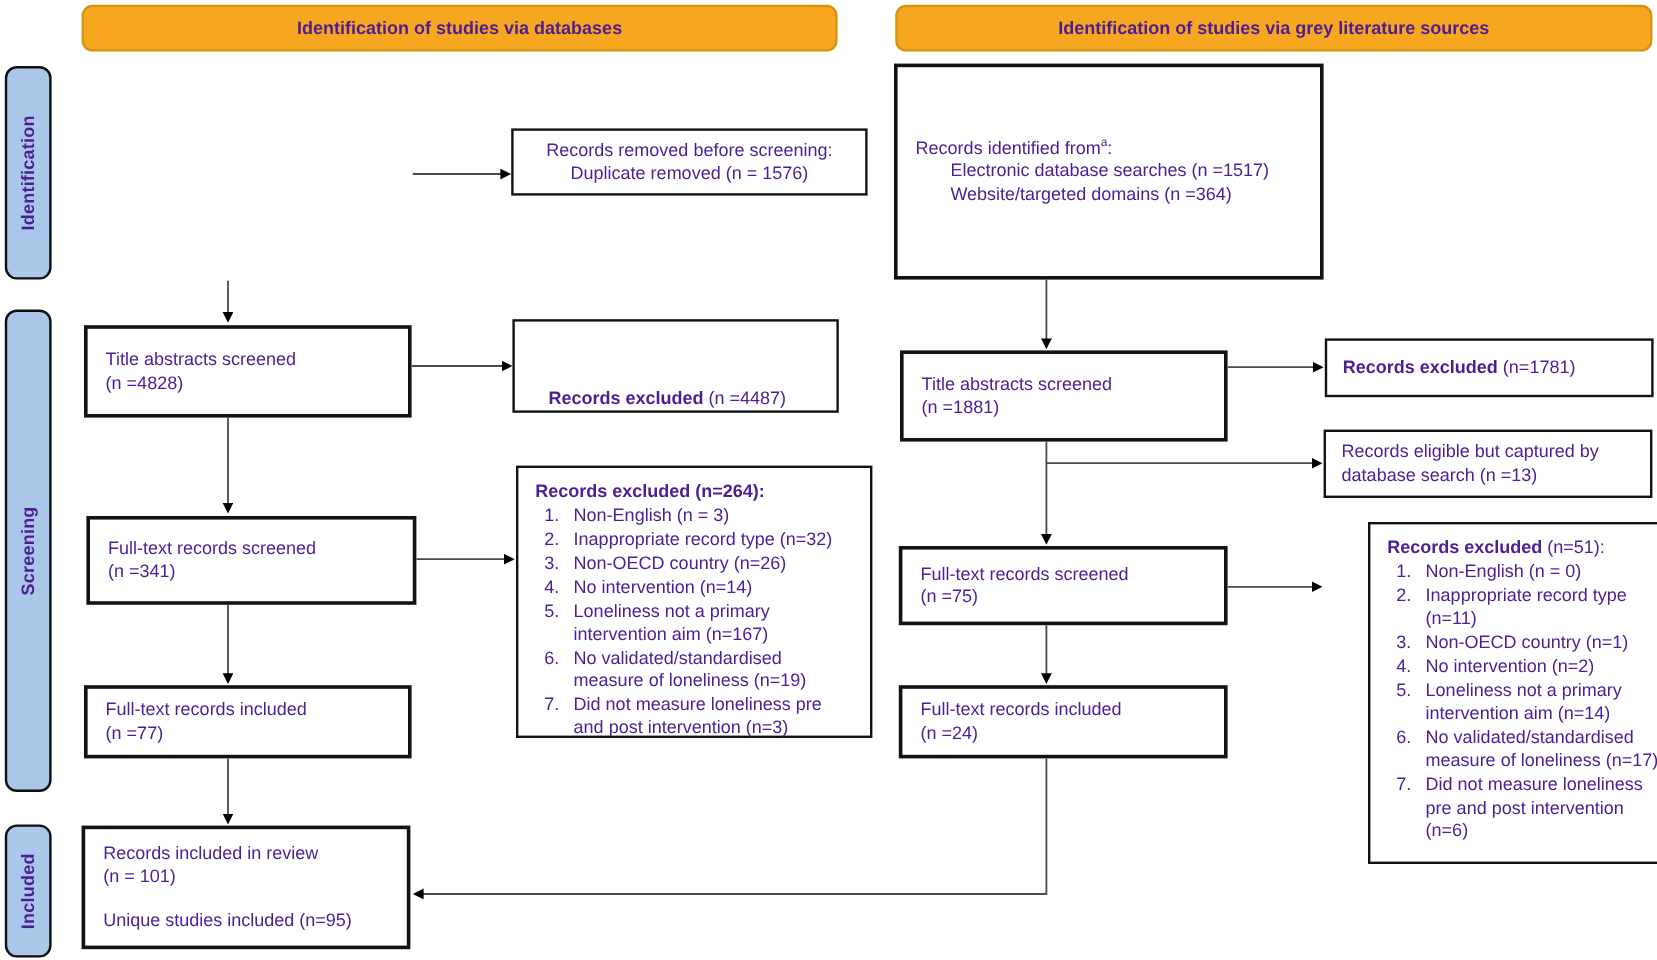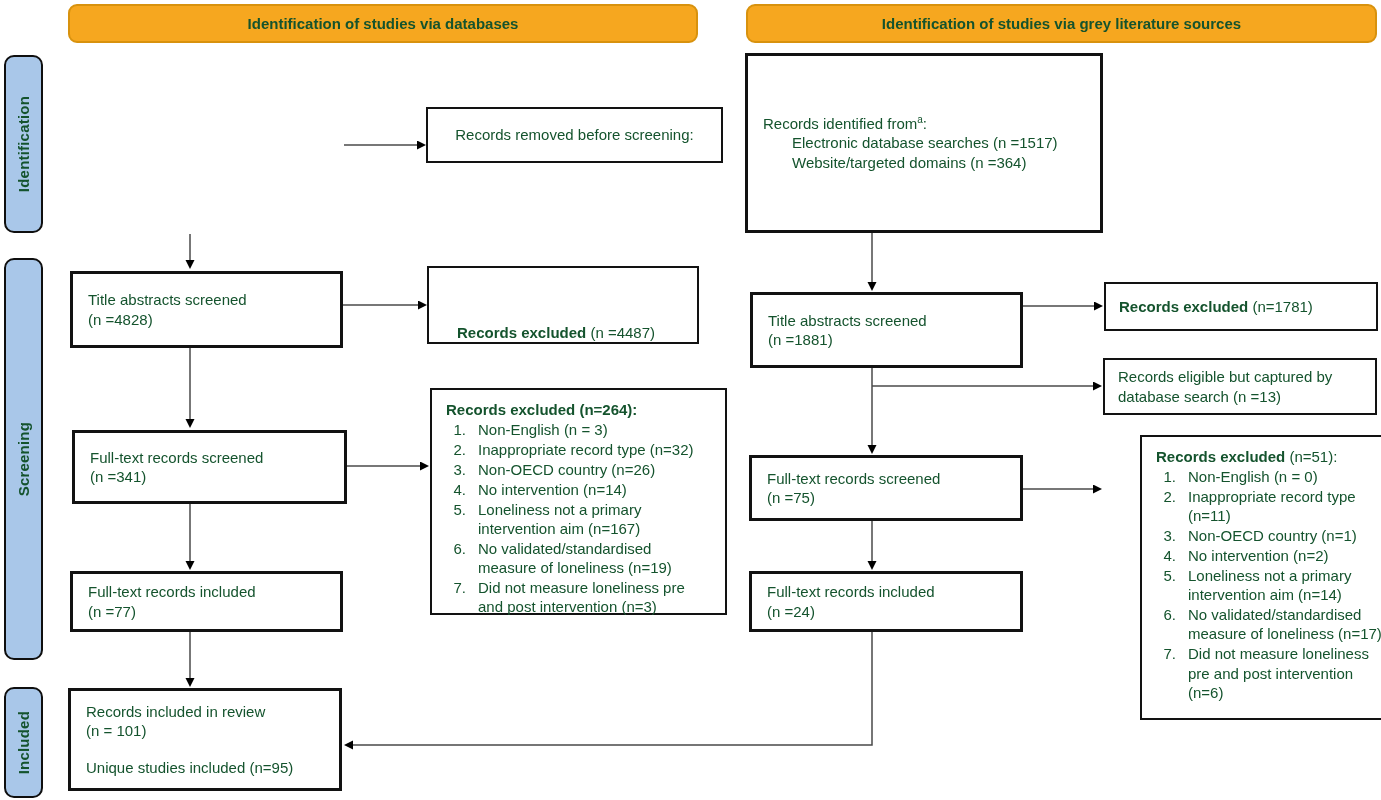--- a/index.html
+++ b/index.html
@@ -1,18 +1,18 @@
 <!DOCTYPE html>
 <html><head>
 <meta charset="utf-8">
 <style>
   html,body{margin:0;padding:0;background:#ffffff;}
   #canvas{
     position:relative;width:1381px;height:800px;background:#ffffff;
-    font-family:"Liberation Sans", sans-serif;color:#14532d;overflow:hidden;
+    font-family:"Liberation Sans", sans-serif;color:#4c1d95;overflow:hidden;
   }
   .banner{
     position:absolute;height:39px;background:#F6A71F;border:2px solid #D8920E;
     border-radius:9px;display:flex;align-items:center;justify-content:center;
     font-weight:bold;font-size:15px;box-sizing:border-box;
   }
   .side{
     position:absolute;left:4px;width:39px;background:#A9C7E9;border:2.5px solid #0f0f0f;
     border-radius:10px;box-sizing:border-box;display:flex;align-items:center;justify-content:center;
   }
@@ -59,20 +59,21 @@
   </div>
   <div class="side" style="top:687px;height:111px;">
     <span>Included</span>
   </div>
 
 
   <div class="box thin center" style="left:426px;top:107px;width:297px;height:56px;">
     <div>
       <span>Records removed </span><span class="i">before screening</span><span>:</span>
     </div>
+    <div>Duplicate removed (n = 1576)</div>
   </div>
 
   <div class="box pad" style="left:70px;top:271px;width:273px;height:77px;">
     <div>Title abstracts screened</div>
     <div>(n =4828)</div>
   </div>
 
   <div class="box thin" style="left:427px;top:266px;width:272px;height:78px;padding-left:28px;justify-content:flex-end;">
     <div>
       <span class="b">Records excluded</span><span> (n =4487)</span>

